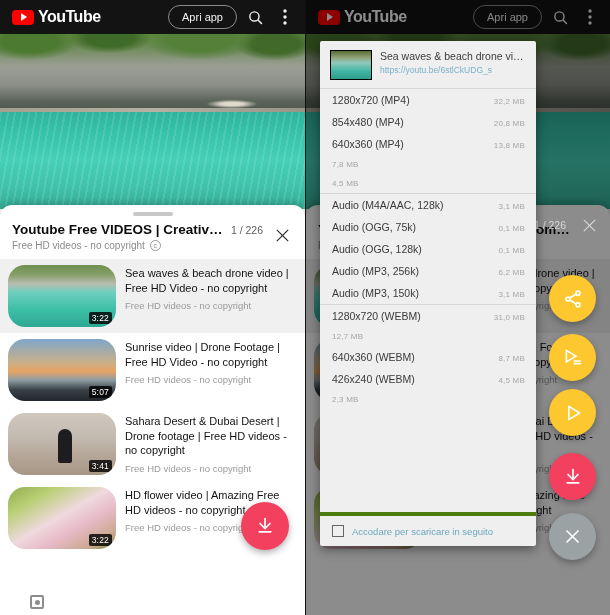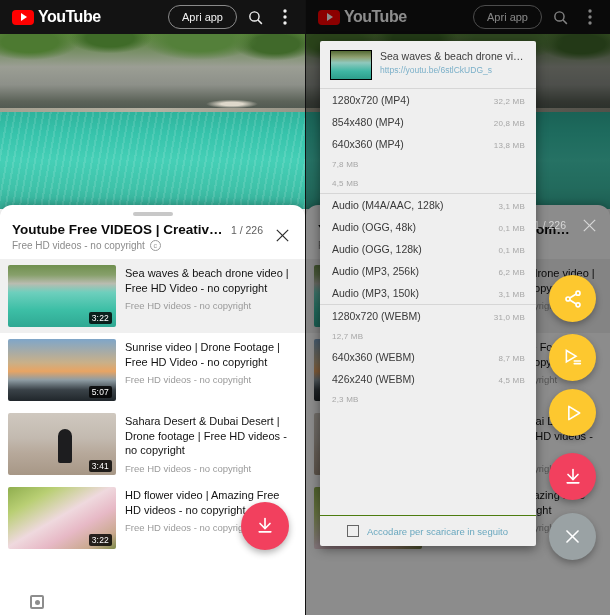--- a/index.html
+++ b/index.html
@@ -86,21 +86,21 @@
     display:inline-flex; align-items:center; justify-content:center;
     font-size:7px; color:#9b9b9b;
   }
   .counter { font-size:10.5px; color:#5e5e5e; padding: 2px 0 0 8px; white-space:nowrap; }
   .close-x { width:26px; height:26px; margin-left:6px; display:flex; align-items:center; justify-content:center; }
 
   .vidlist { flex:1; overflow:hidden; }
   .vrow { display:flex; gap:9px; padding:6px 10px 6px 8px; align-items:flex-start; }
   .vrow.active { background:#f0f0f0; }
   .thumb {
-    width:108px; height:62px; border-radius:2px; position:relative; flex:none; overflow:hidden;
+    width:108px; height:62px; border-radius:17px; position:relative; flex:none; overflow:hidden;
     background:#cfd4d8;
   }
   .thumb .dur {
     position:absolute; right:4px; bottom:3px; background:rgba(0,0,0,.82); color:#fff;
     font-size:8.5px; padding:1px 3px; border-radius:2px; letter-spacing:.2px;
   }
   .t-sea { background: linear-gradient(180deg,#6f8f4e 0%, #87a06b 16%, #b9bcb0 30%, #6ecfbd 44%, #3dbfa6 72%, #2fa893 100%); }
   .t-sunrise { background: linear-gradient(180deg,#7fa6c9 0%, #c9b089 38%, #e8a463 52%, #8f9da4 66%, #3a4248 82%, #20262b 100%); }
   .t-desert { background: linear-gradient(180deg,#cfc8bf 0%, #c3bab0 40%, #b7a99b 64%, #a79786 100%); }
   .t-desert::after {
@@ -140,21 +140,21 @@
   .dlg-thumb { width:42px; height:30px; flex:none; border:1px solid #000;
                background: linear-gradient(180deg,#556b35 0%, #8fa070 22%, #8fc8bd 42%, #3fb6a3 72%, #2d9e8b 100%); }
   .dlg-tt { flex:1; min-width:0; }
   .dlg-title { font-size:10.5px; color:#3c3c3c; white-space:nowrap; overflow:hidden; text-overflow:ellipsis; }
   .dlg-url { font-size:8.5px; color:#7bb0c9; margin-top:3px; white-space:nowrap; overflow:hidden; text-overflow:ellipsis; }
   .dlg-list { flex:1; overflow:hidden; }
   .grp { border-top:1px solid #d6d6d6; }
   .opt { display:flex; align-items:baseline; padding:5px 11px 5px 12px; }
   .opt-label { flex:1; font-size:10.5px; color:#3a3a3a; }
   .opt-size { font-size:8px; color:#a6a6a6; letter-spacing:.2px; }
-  .dlg-foot { border-top:1px solid #4d7c0f; padding:9px 27px; display:flex; align-items:center; gap:8px;margin-top:39px; }
+  .dlg-foot { border-top:4px solid #4d7c0f; padding:9px 12px; display:flex; align-items:center; gap:8px;margin-top:39px; }
   .cbox { width:12px; height:12px; border:1.5px solid #666; background:#efefef; flex:none; }
   .foot-label { font-size:9.5px; color:#6aa8bf; }
 
   .right-counter { position:absolute; right:44px; top:219px; z-index:11; font-size:10.5px; color:#d7d7d7; }
   .right-close { position:absolute; right:8px; top:212px; z-index:11; width:26px; height:26px;
                  display:flex; align-items:center; justify-content:center; }
 </style>
 </head>
 <body>
 
@@ -384,21 +384,21 @@
             <span class="opt-size">4,5 MB</span>
           </div>
         </div>
 
         <div class="grp">
           <div class="opt">
             <span class="opt-label">Audio (M4A/AAC, 128k)</span>
             <span class="opt-size">3,1 MB</span>
           </div>
           <div class="opt">
-            <span class="opt-label">Audio (OGG, 48k)</span>
+            <span class="opt-label">Audio (OGG, 75k)</span>
             <span class="opt-size">0,1 MB</span>
           </div>
           <div class="opt">
             <span class="opt-label">Audio (OGG, 128k)</span>
             <span class="opt-size">0,1 MB</span>
           </div>
           <div class="opt">
             <span class="opt-label">Audio (MP3, 256k)</span>
             <span class="opt-size">6,2 MB</span>
           </div>

